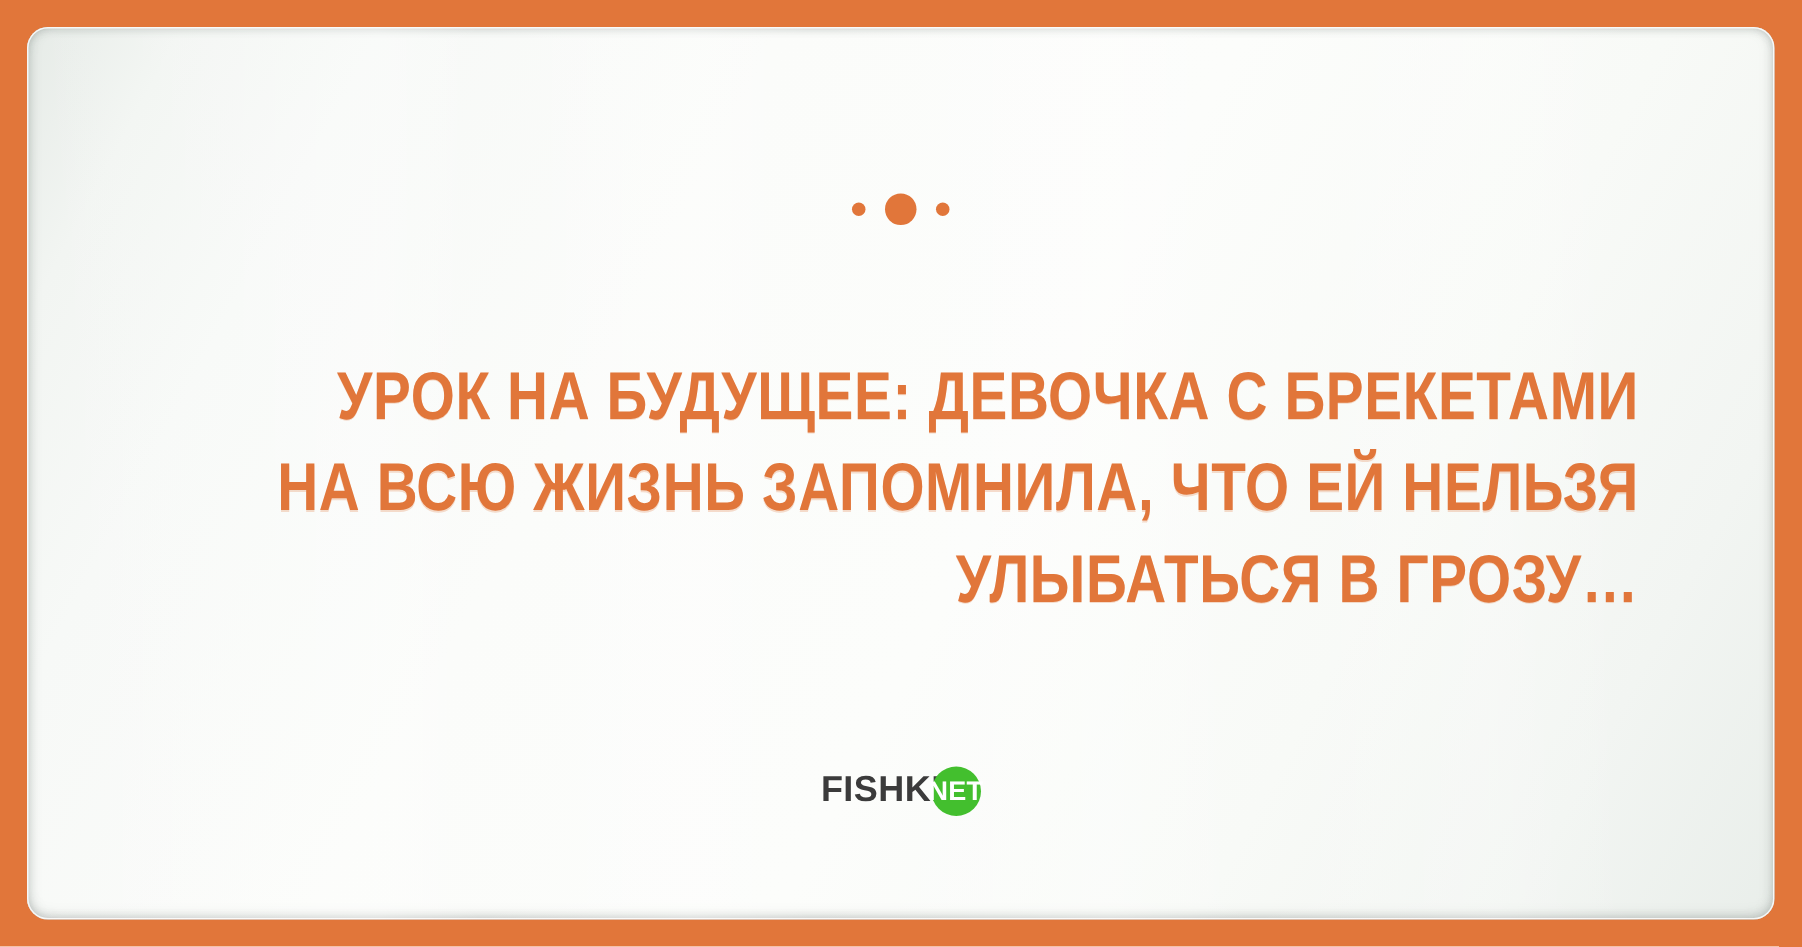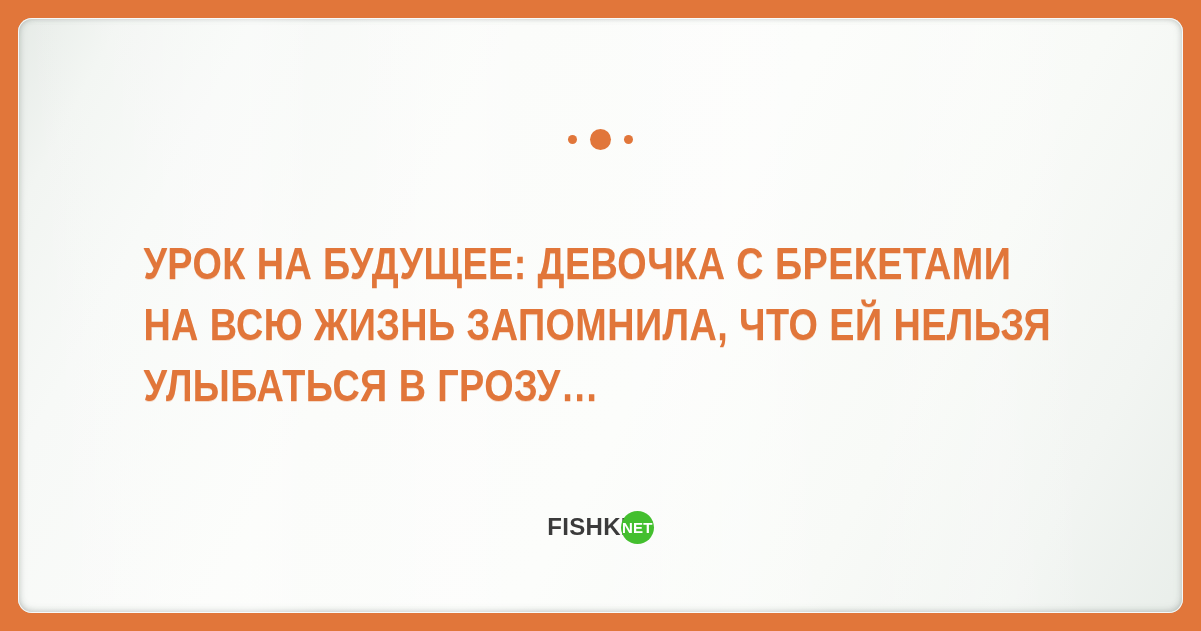--- a/index.html
+++ b/index.html
@@ -96,21 +96,21 @@
   }
   .dot.small { width: 9px;  height: 9px; }
   .dot.big   { width: 21px; height: 21px; }
 
   
   .quote {
     position: absolute;
     top: 215px;
     left: 0;
     right: 0;
-    text-align: left;
+    text-align: right;
     color: #e1763a;
     padding-left: 35px;
   }
   .quote-line {
     display: block;
     font-family: "Liberation Sans Narrow", "Liberation Sans", sans-serif;
     font-weight: bold;
     font-size: 45px;
     line-height: 61px;
     letter-spacing: 0.5px;
@@ -145,21 +145,21 @@
     height: 33px;
     border-radius: 50%;
     background: #43bf2e;
     display: flex;
     align-items: center;
     justify-content: center;
   }
   .logo-badge-text {
     font-family: "Liberation Sans", sans-serif;
     font-weight: bold;
-    font-size: 15px;
+    font-size: 18px;
     color: #ffffff;
     letter-spacing: 0.2px;
     line-height: 1;
   }
 </style>
 </head>
 <body>
 
 <div id="stage">
 

